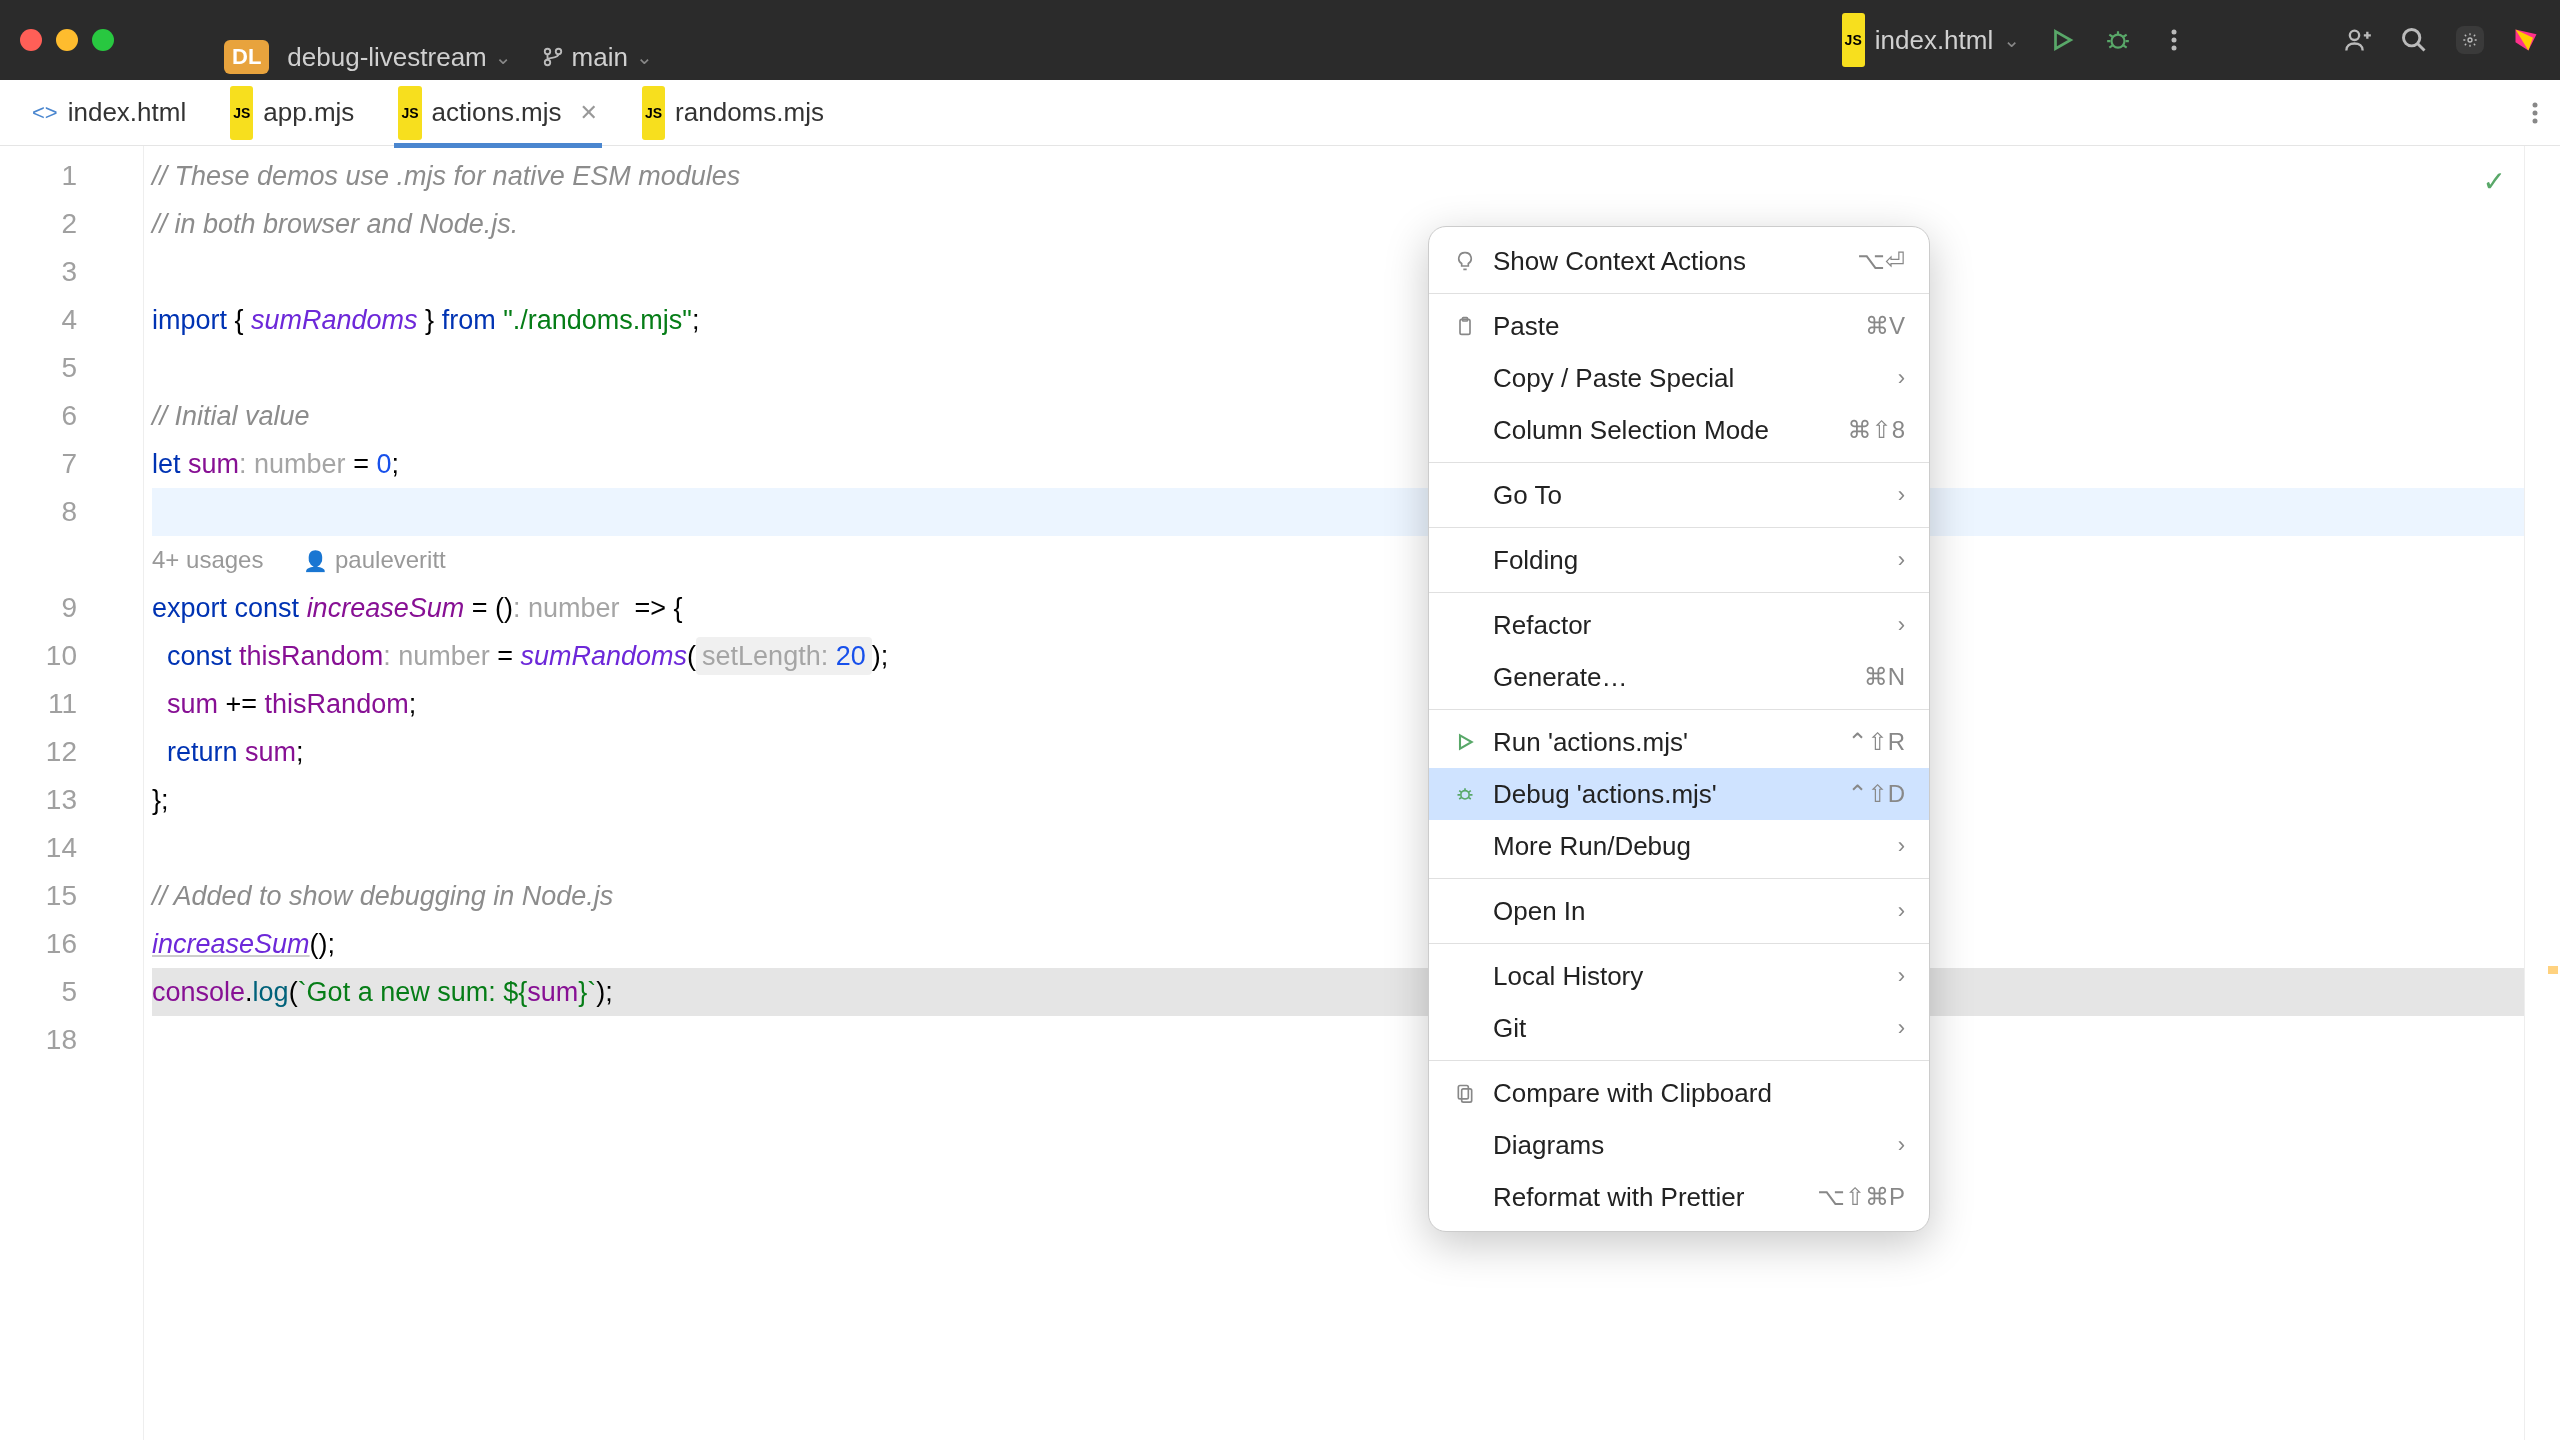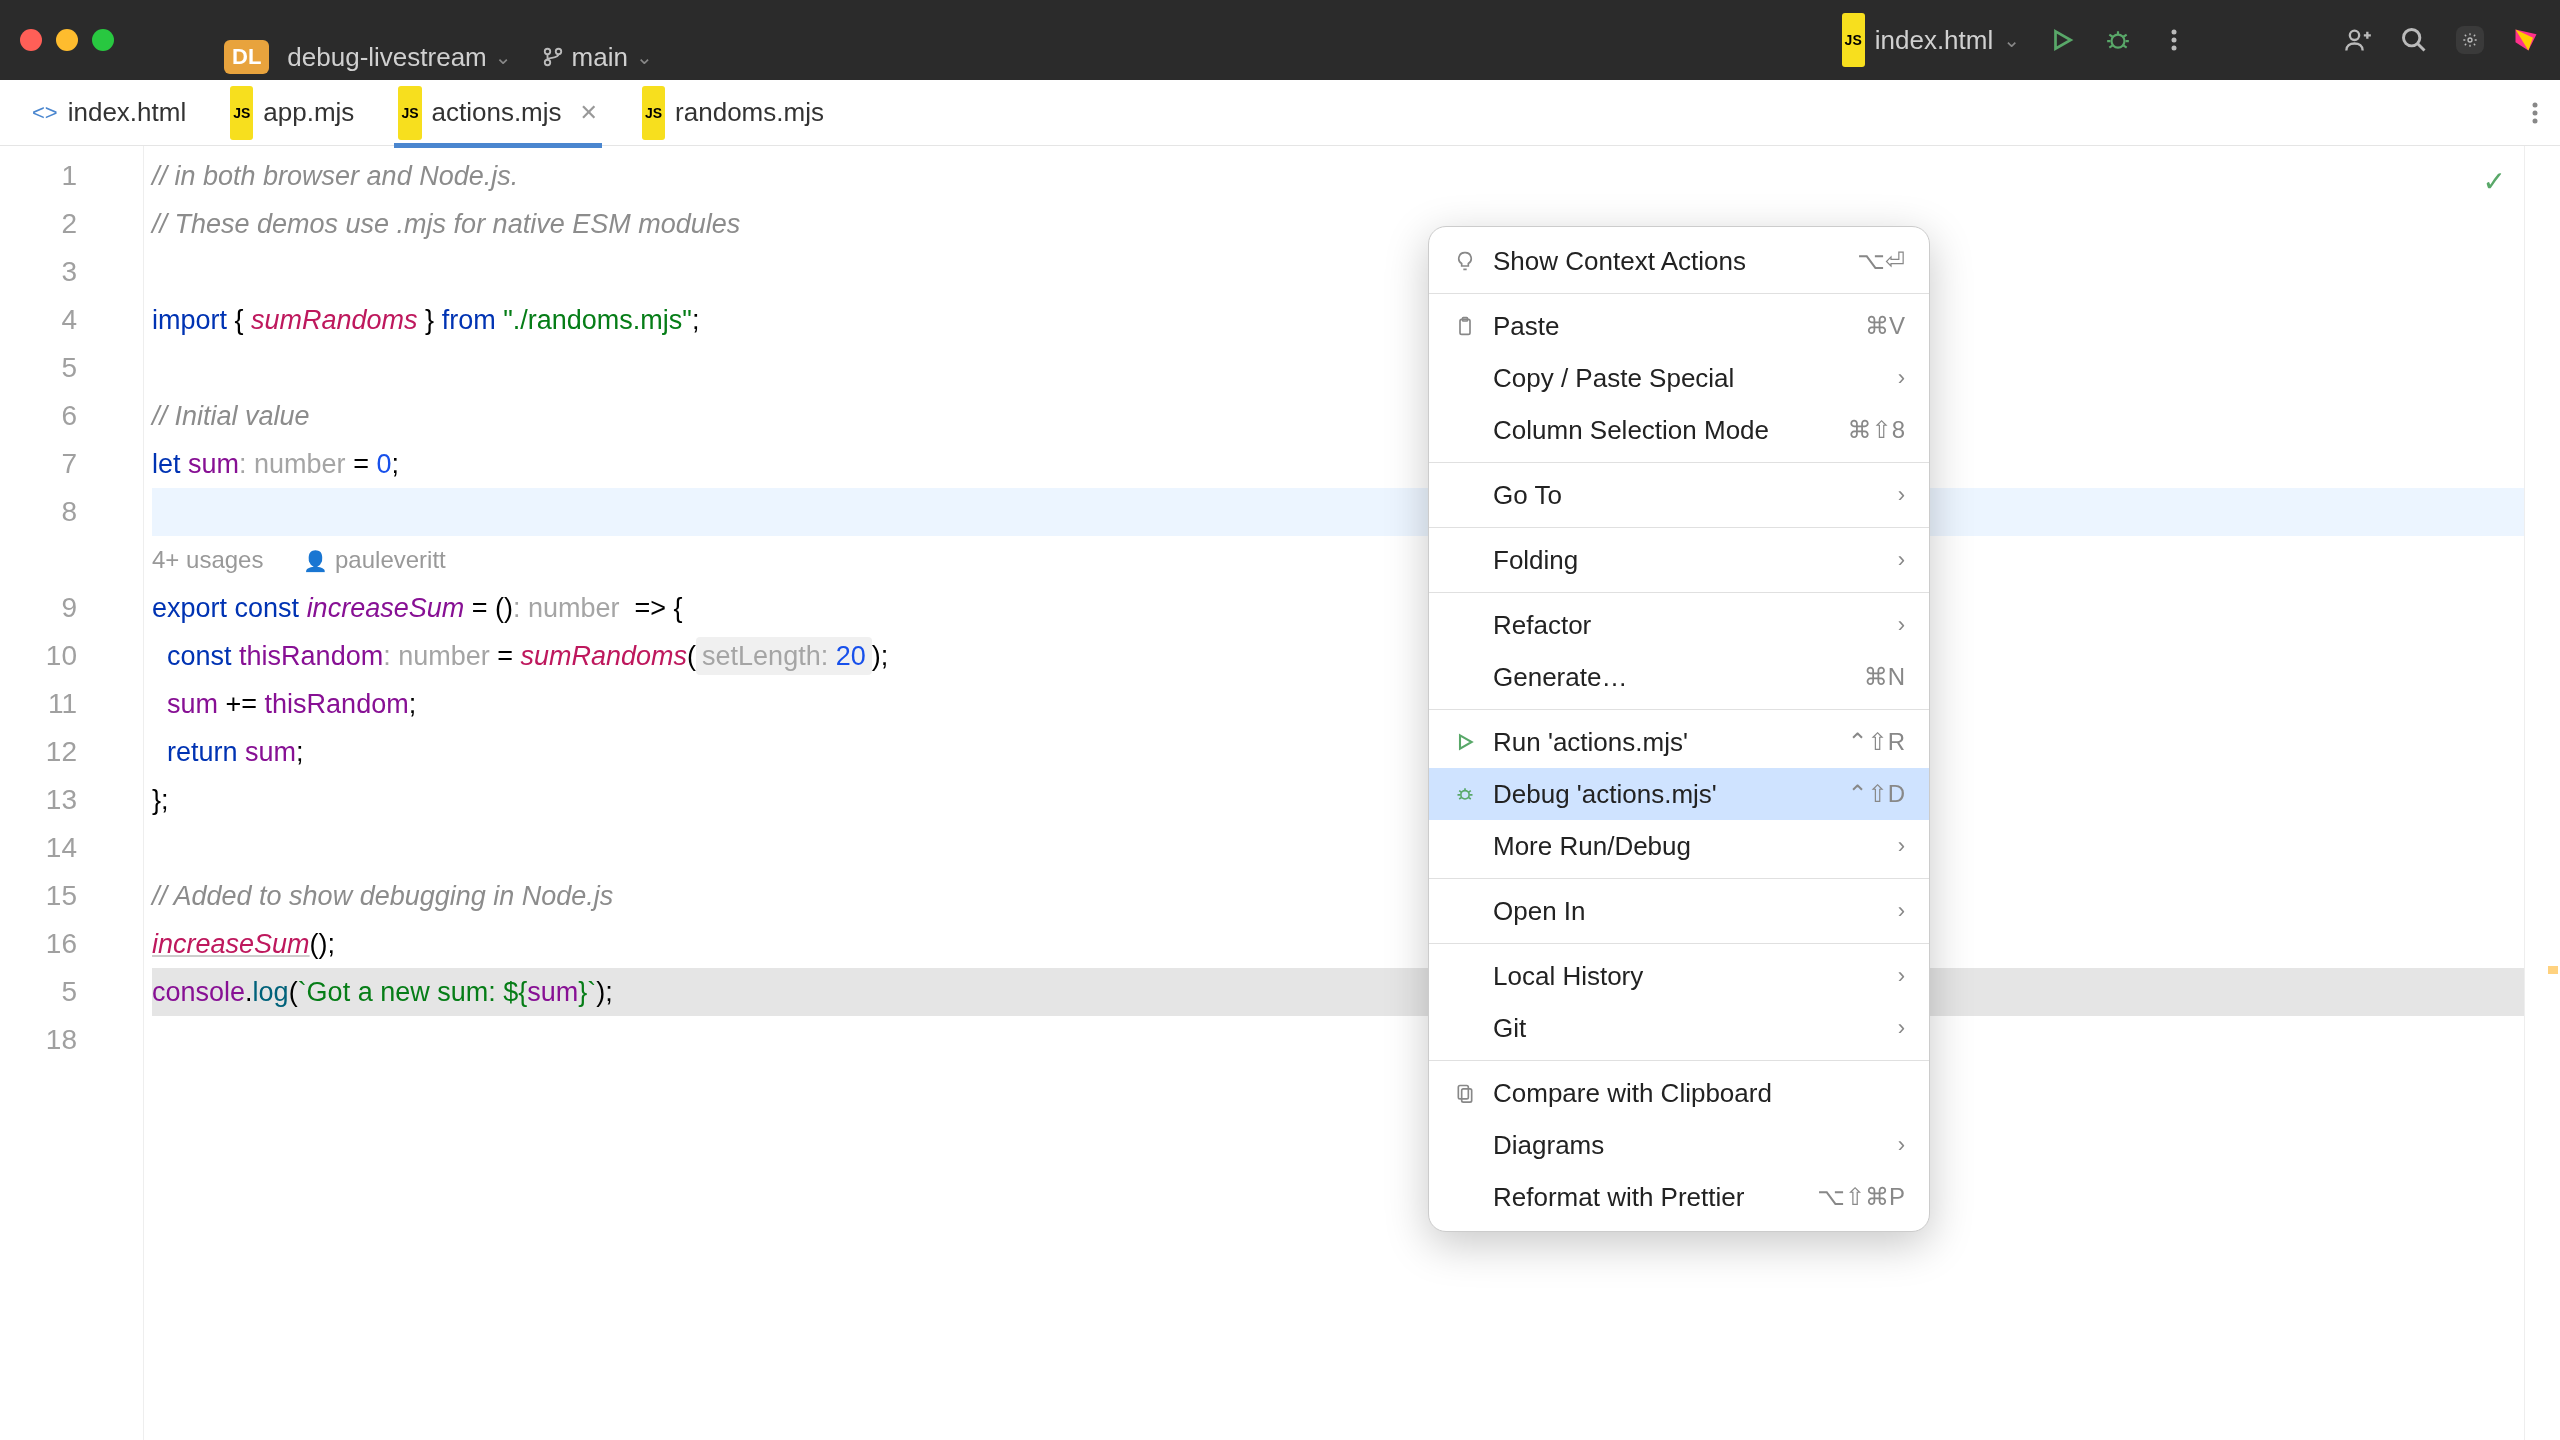--- a/index.html
+++ b/index.html
@@ -163,21 +163,21 @@
     }
     .line-bp {
       background: #e5e5e5;
     }
     .cc { color: #8c8c8c; font-style: italic; }
     .ck { color: #0033b3; }
     .ci { font-style: italic; }
     .cs { color: #067d17; }
     .cn { color: #1750eb; }
     .ct { color: #a5a5a5; }
-    .cf { color: #be185d; }
+    .cf { color: #6d28d9; }
     .cv { color: #871094; }
     .cid { color: #871094; font-style: italic; }
     .cm { color: #00627A; }
     .cu { text-decoration: underline; text-decoration-color: #ccc; }
     .hint-box { background:#f0f0f0; border-radius:4px; padding:4px 6px; }
     .usage-line {
       height: 48px;
       display: flex;
       align-items: center;
       gap: 40px;
@@ -394,22 +394,22 @@
       <div class="gutter-line">12</div>
       <div class="gutter-line">13</div>
       <div class="gutter-line">14</div>
       <div class="gutter-line">15</div>
       <div class="gutter-line">16</div>
       <div class="gutter-line">5</div>
       <div class="gutter-line">18</div>
     </div>
   <div class="code" id="code">
     <span class="status-check">✓</span>
-  <div class="code-line"><span class="cc">// in both browser and Node.js.</span></div>
-      <div class="code-line"><span class="cc">// These demos use .mjs for native ESM modules</span></div>
+  <div class="code-line"><span class="cc">// These demos use .mjs for native ESM modules</span></div>
+      <div class="code-line"><span class="cc">// in both browser and Node.js.</span></div>
       <div class="code-line"></div>
       <div class="code-line"><span class="ck">import</span> { <span class="ci cf">sumRandoms</span> } <span class="ck">from</span> <span class="cs">"./randoms.mjs"</span>;</div>
       <div class="code-line"></div>
       <div class="code-line"><span class="cc">// Initial value</span></div>
       <div class="code-line"><span class="ck">let</span> <span class="cv">sum</span><span class="ct">: number</span> = <span class="cn">0</span>;</div>
       <div class="code-line line-hl"></div>
       <div class="usage-line">
         <span>4+ usages</span>
         <span><span class="author-icon">👤</span> <span>pauleveritt</span></span>
       </div>

